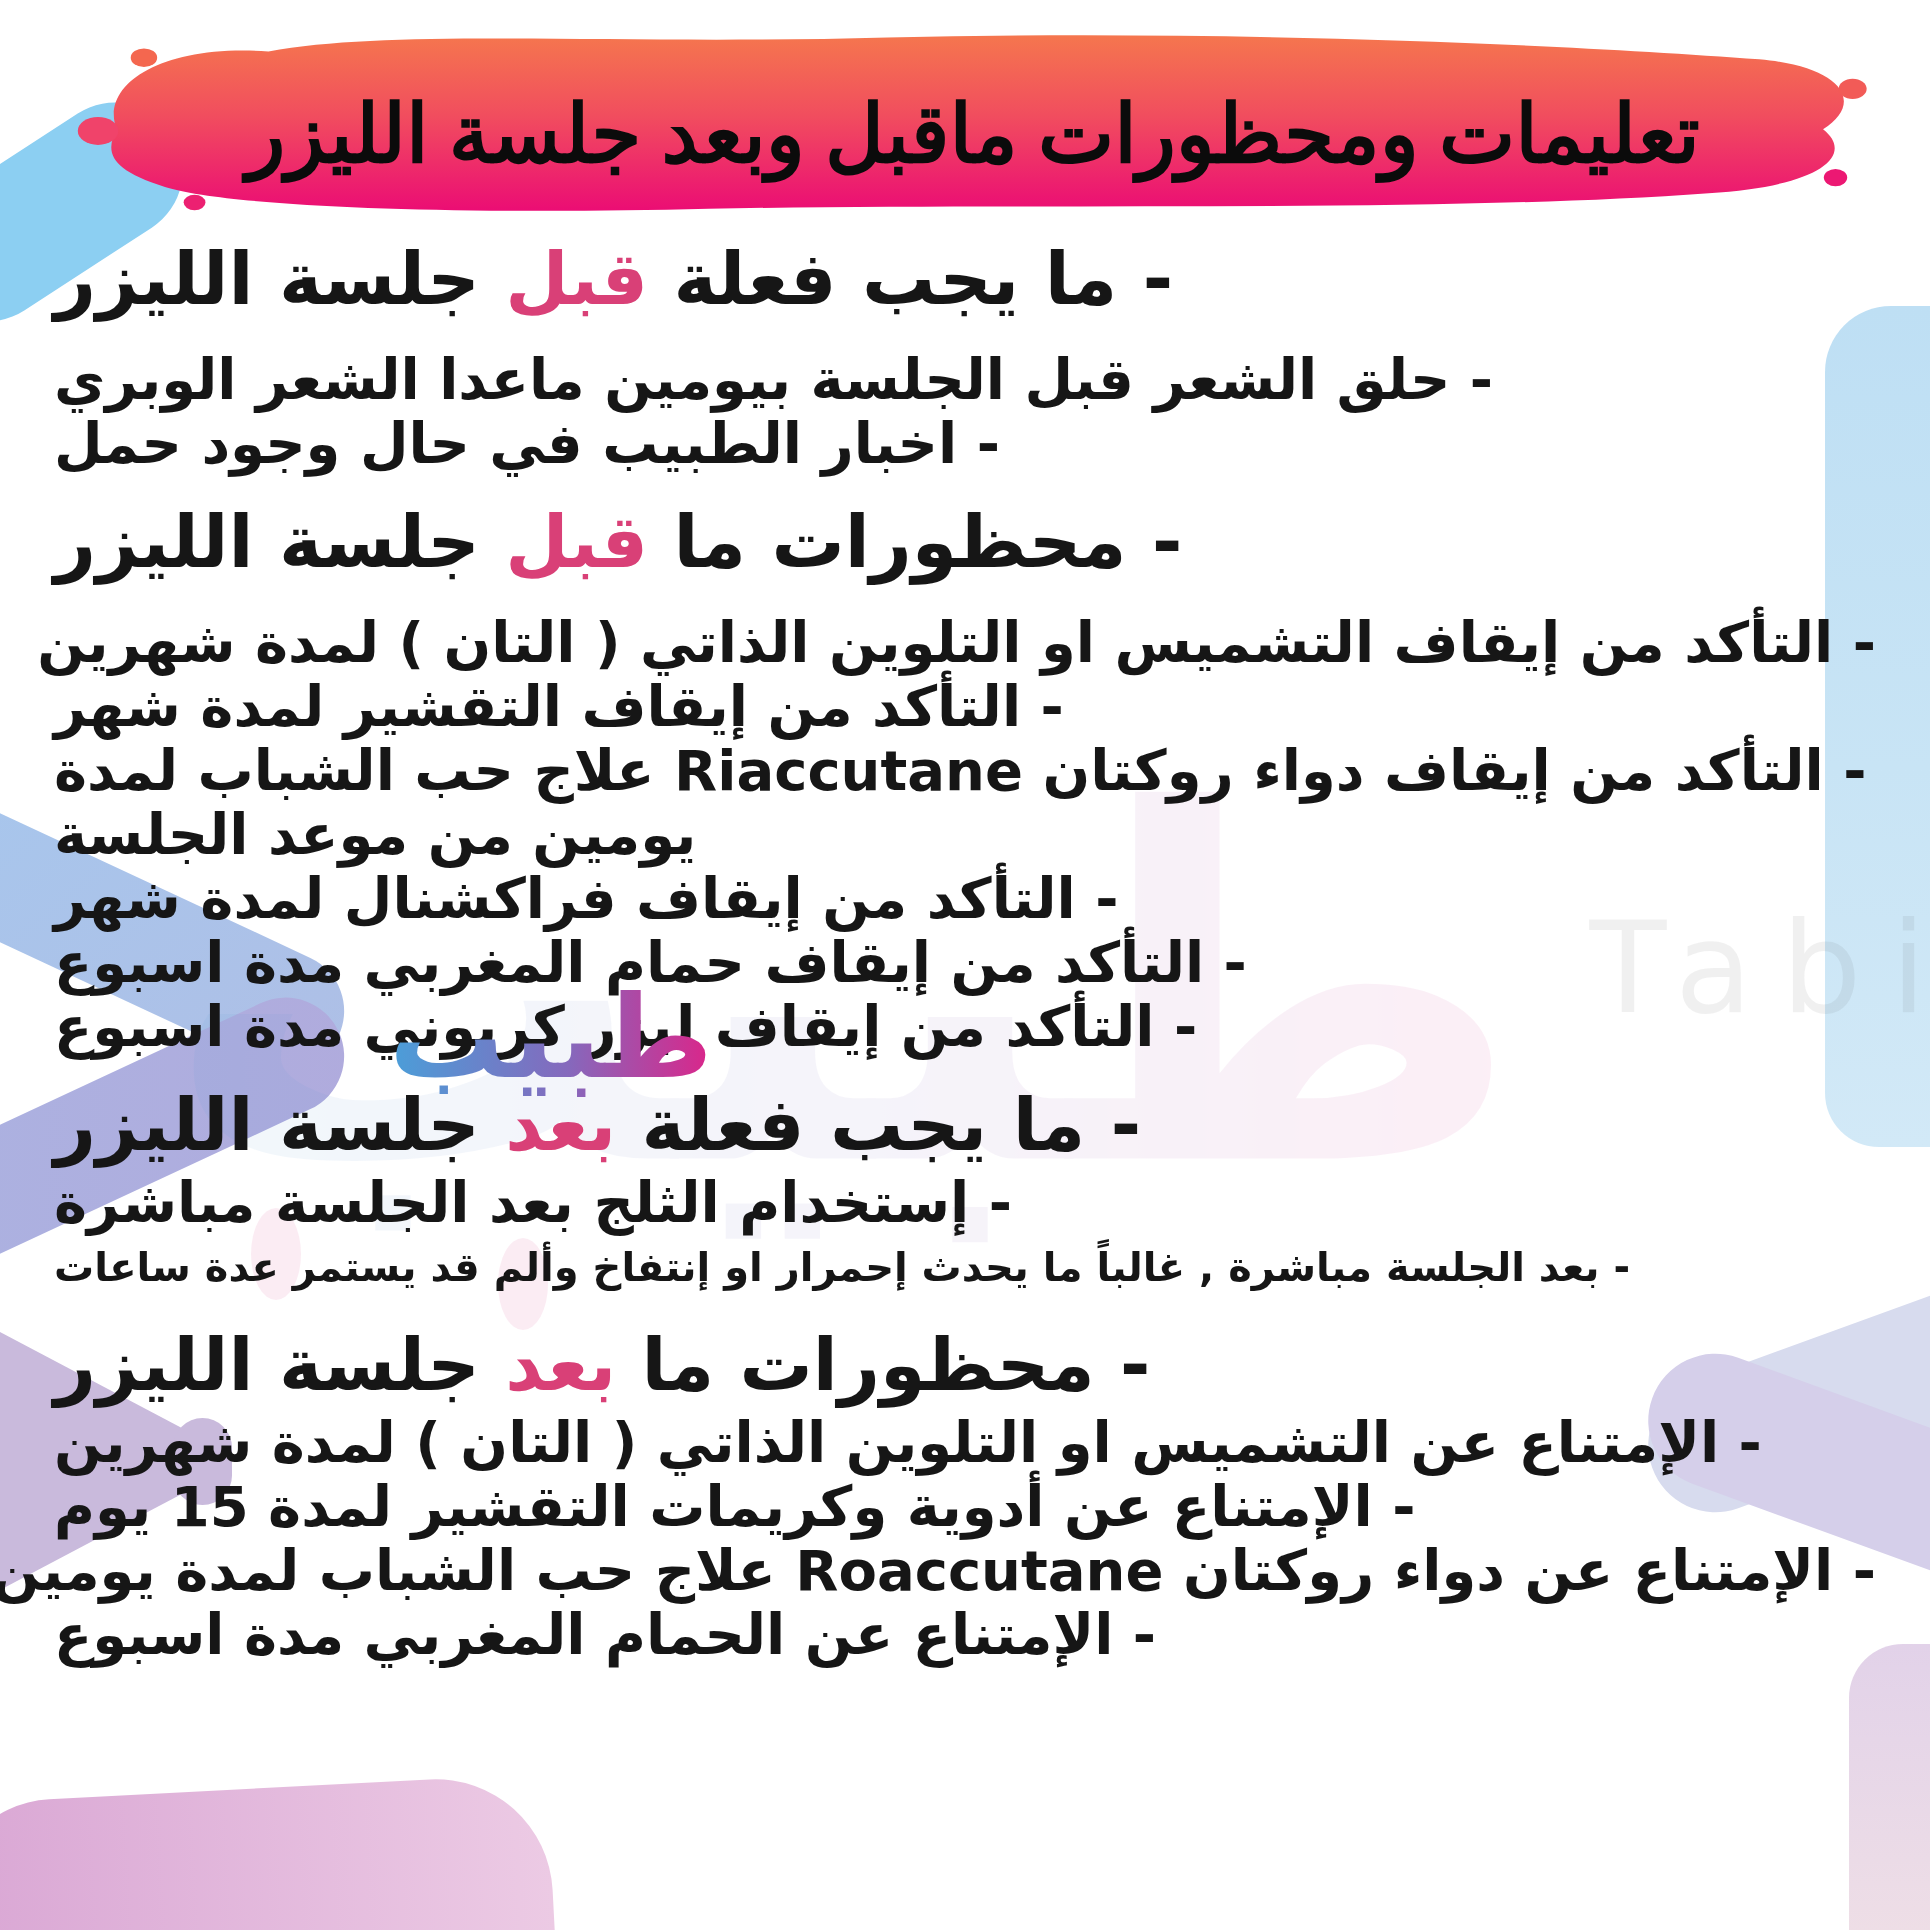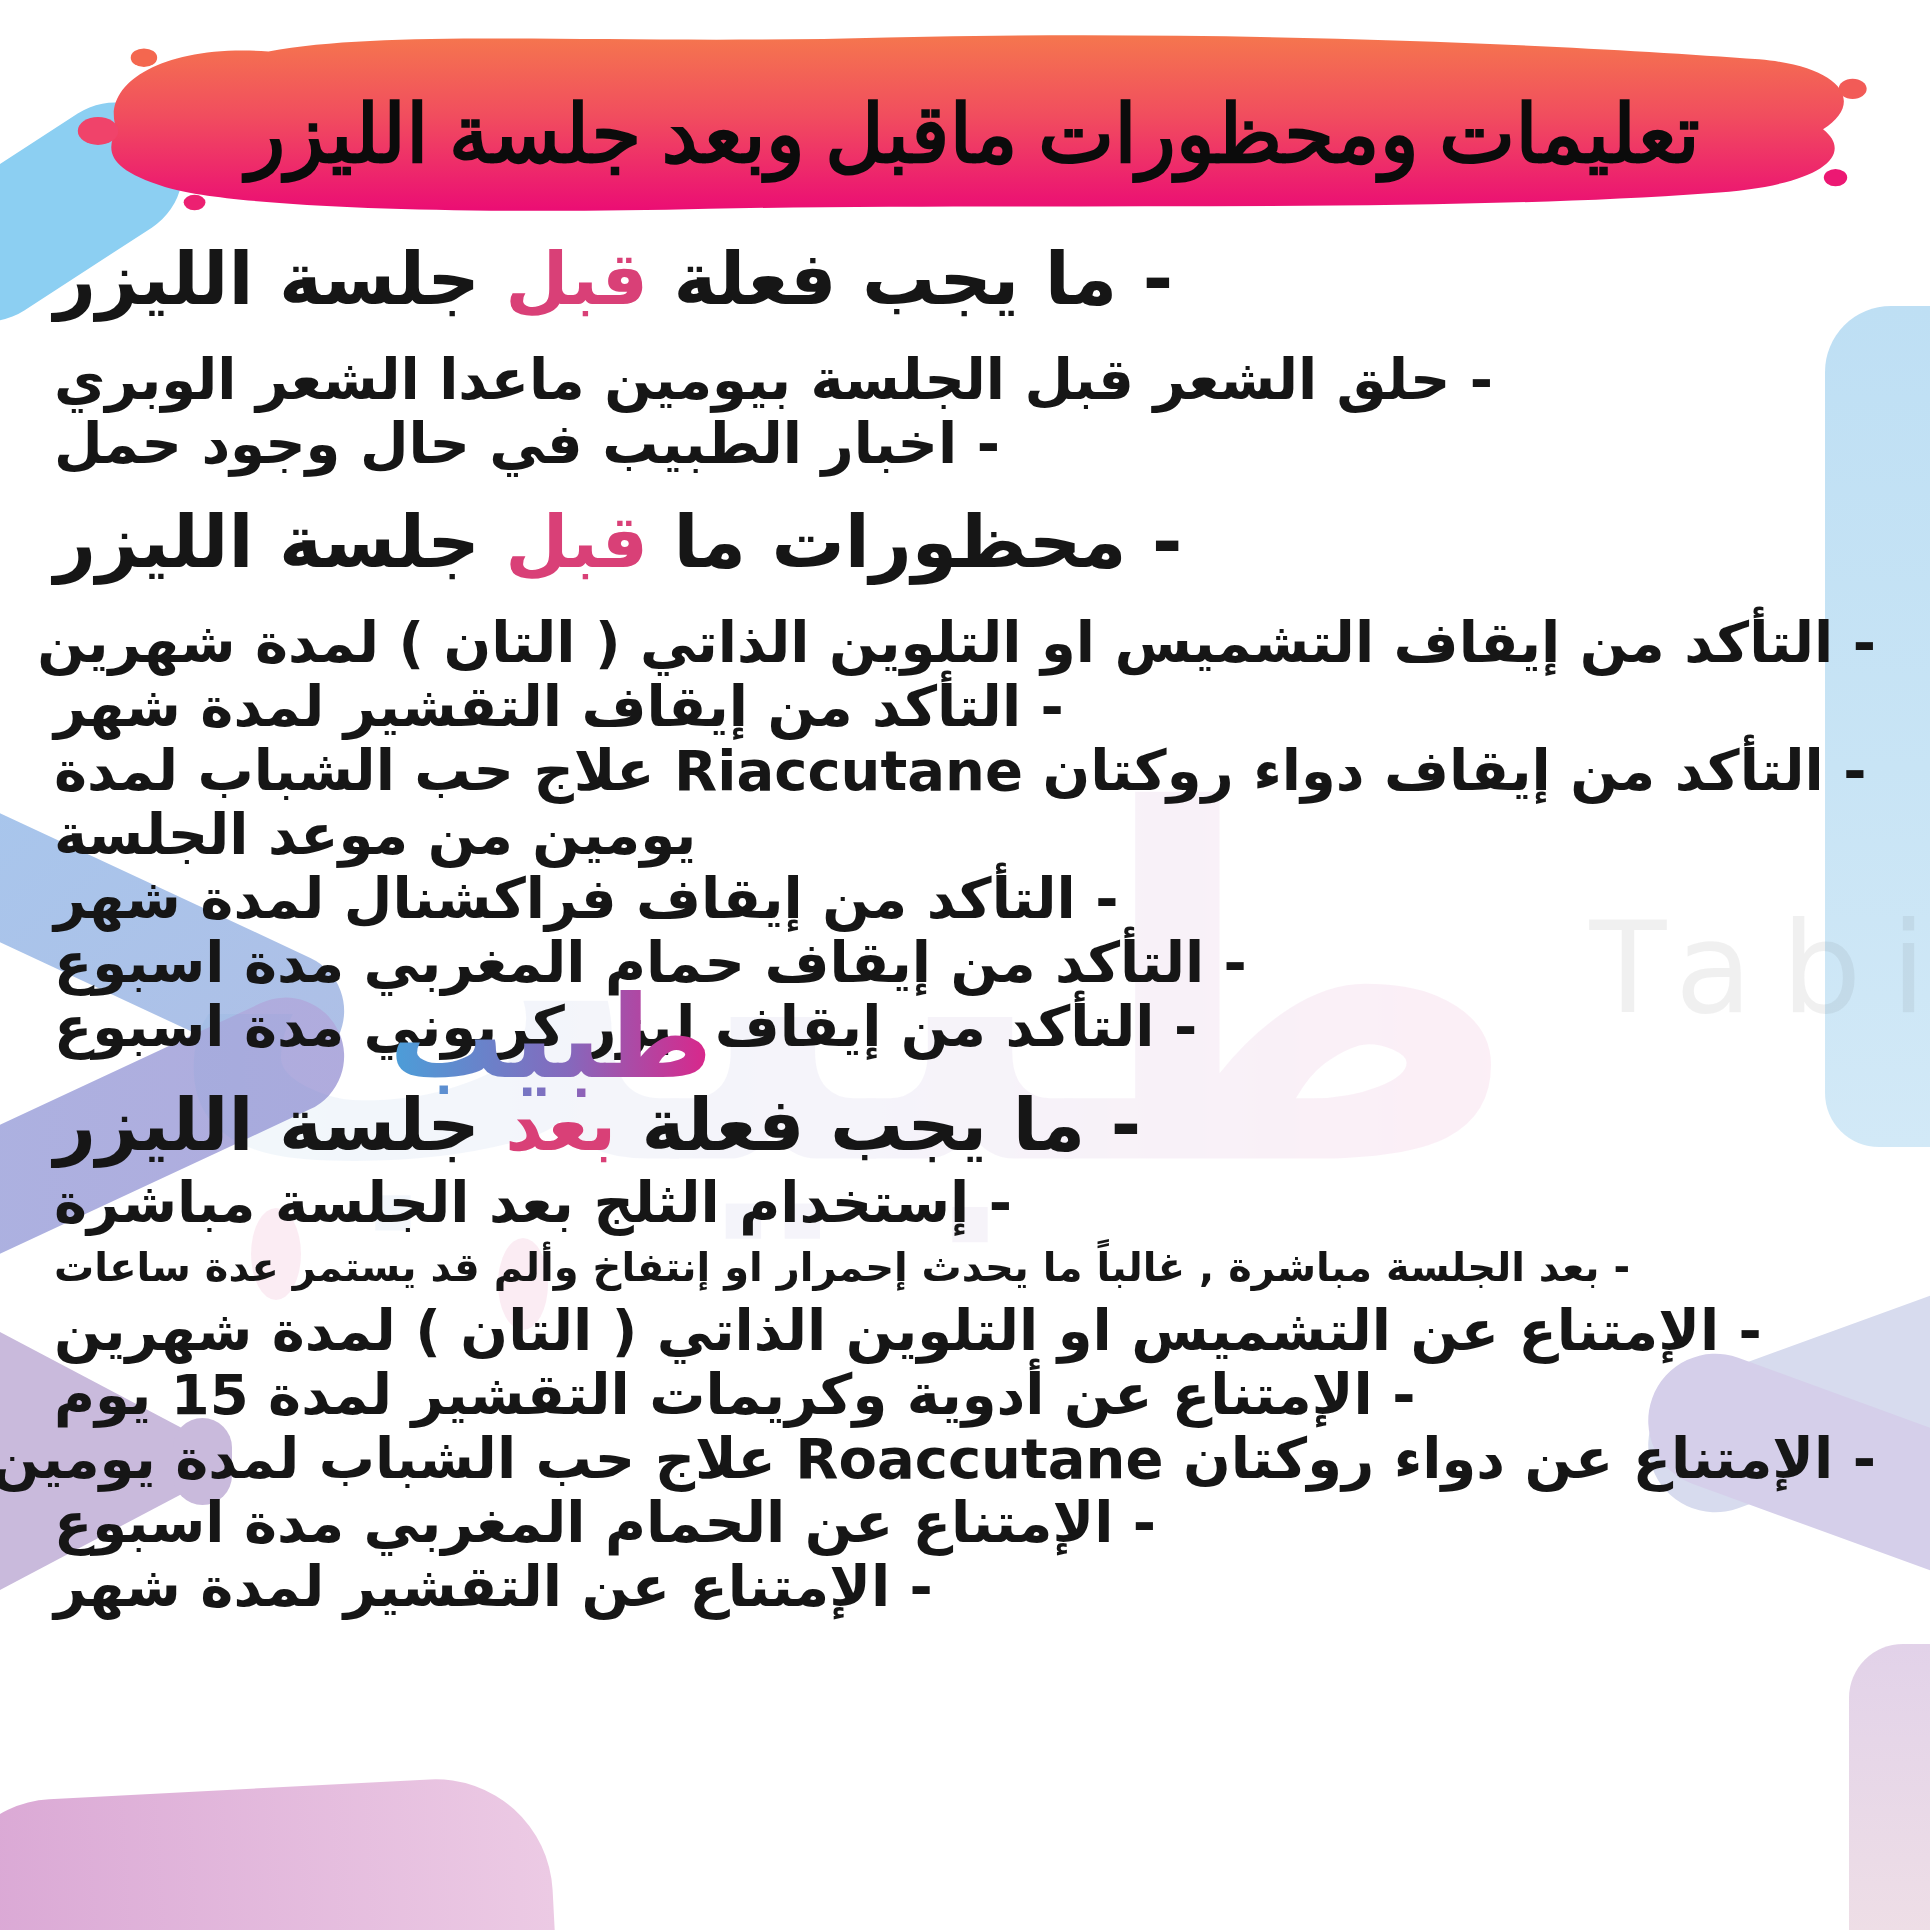--- a/index.html
+++ b/index.html
@@ -174,24 +174,24 @@
   <div class="line">- التأكد من إيقاف دواء روكتان Riaccutane علاج حب الشباب لمدة</div>
   <div class="line indent">يومين من موعد الجلسة</div>
   <div class="line">- التأكد من إيقاف فراكشنال لمدة شهر</div>
   <div class="line">- التأكد من إيقاف حمام المغربي مدة اسبوع</div>
   <div class="line">- التأكد من إيقاف ليزر كربوني مدة اسبوع</div>
 
   <h2 class="sec-head head-3"><span>- ما يجب فعلة </span><span class="accent">بعد</span><span> جلسة الليزر</span></h2>
   <div class="line">- إستخدام الثلج بعد الجلسة مباشرة</div>
   <div class="line long">- بعد الجلسة مباشرة , غالباً ما يحدث إحمرار او إنتفاخ وألم قد يستمر عدة ساعات</div>
 
+  <h2 class="sec-head head-4"><span>- محظورات ما </span><span class="accent">بعد</span><span> جلسة الليزر</span></h2>
   <div class="line">- الإمتناع عن التشميس او التلوين الذاتي ( التان ) لمدة شهرين</div>
   <div class="line">- الإمتناع عن أدوية وكريمات التقشير لمدة 15 يوم</div>
   <div class="line">- الإمتناع عن دواء روكتان Roaccutane علاج حب الشباب لمدة يومين</div>
   <div class="line">- الإمتناع عن الحمام المغربي مدة اسبوع</div>
-  <div class="line">- الإمتناع عن التقشير لمدة شهر</div>
 
 </div>
 
 <div class="logo">
   <div class="logo-mark">طبيب</div>
 </div>
 
 
 </body></html>

